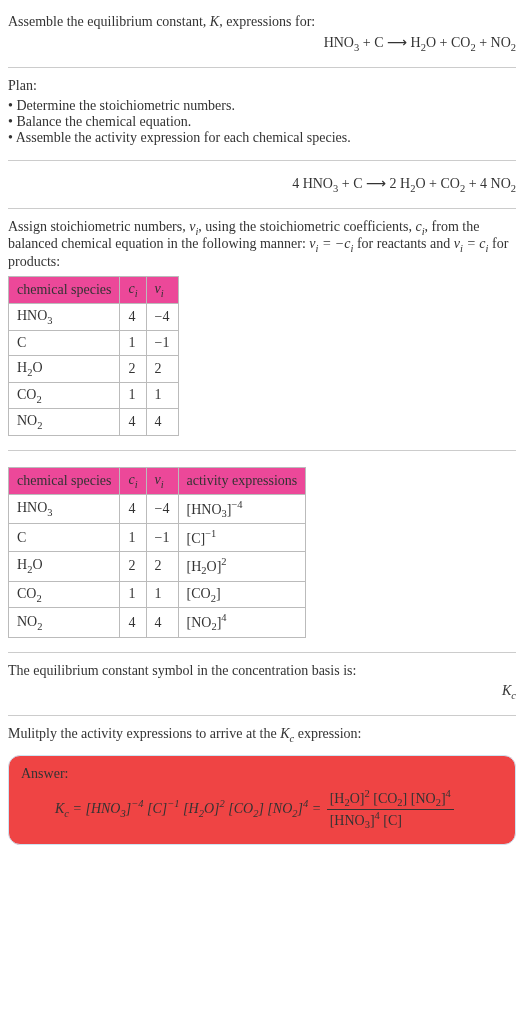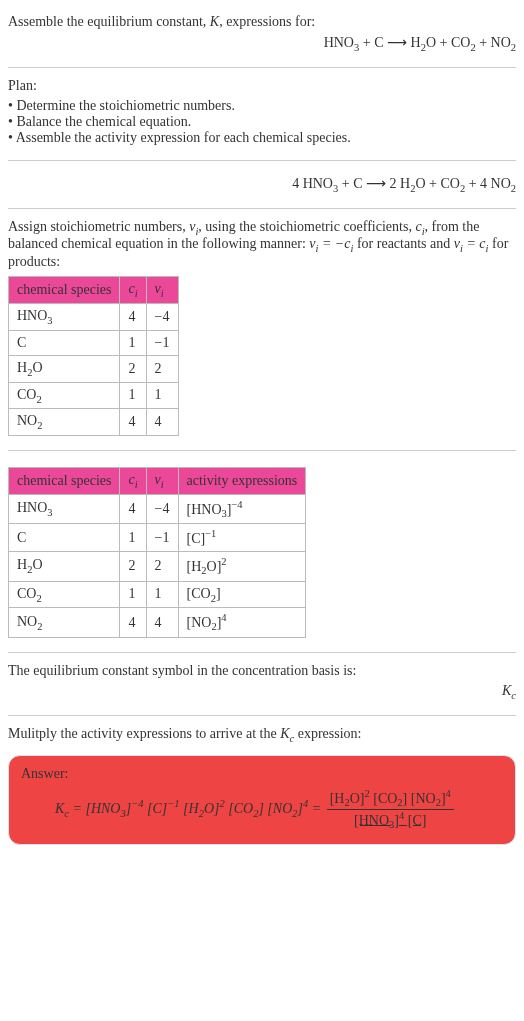--- a/index.html
+++ b/index.html
@@ -39,25 +39,24 @@
     background: #ef4444;
     border: 1px solid #cde4f2;
     border-radius: 12px;
     padding: 10px 12px 14px 12px;
     margin-top: 12px;
   }
   .answer-label { margin-bottom: 6px; }
   .frac {
     display: inline-block;
     vertical-align: middle;
-    text-align: center;
     margin: 0 2px;
   }
   .frac .num { display:block; border-bottom: 1px solid #333; padding: 0 3px; }
-  .frac .den { display:block; padding: 0 3px; text-decoration: underline; }
+  .frac .den { display:block; padding: 0 3px; }
   .center-math { text-align: left; padding-left: 34px; }
   ul.plan { margin: 4px 0 0 0; padding-left: 0; list-style: none; }
   ul.plan li::before { content: "• "; }
 </style>
 </head>
 <body>
 
 <div class="section">
   <div class="prompt-line">
     <span>Assemble the equilibrium constant, </span><span class="ital">K</span><span>, expressions for:</span>

